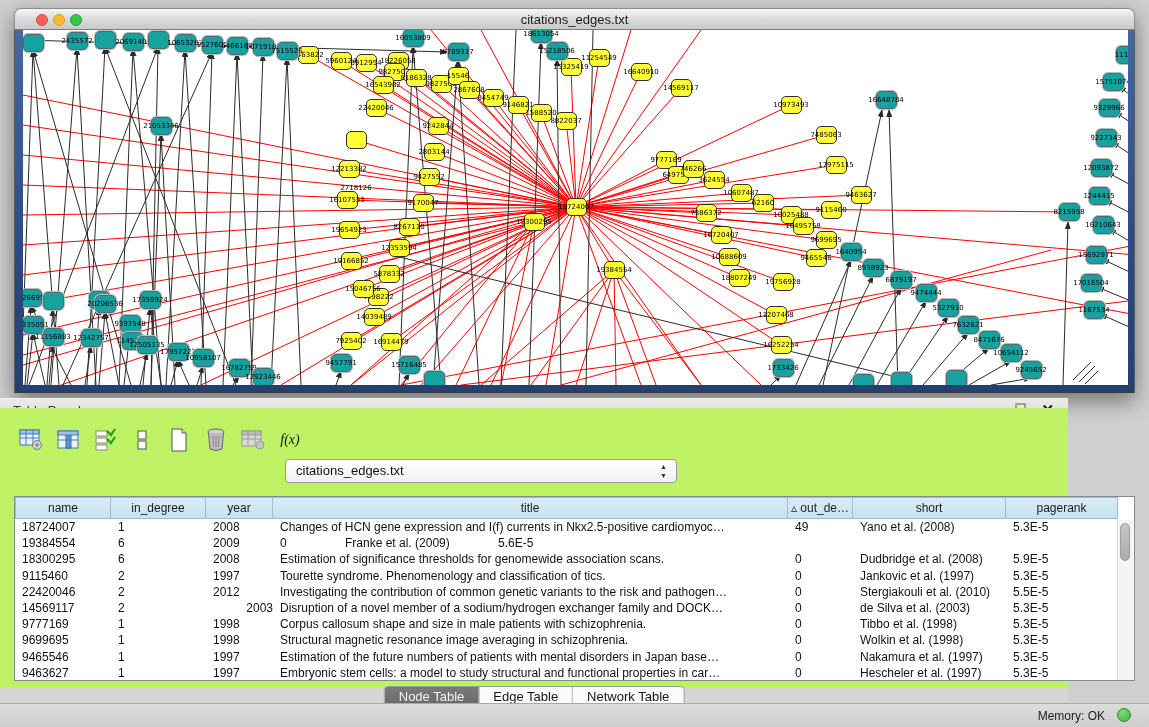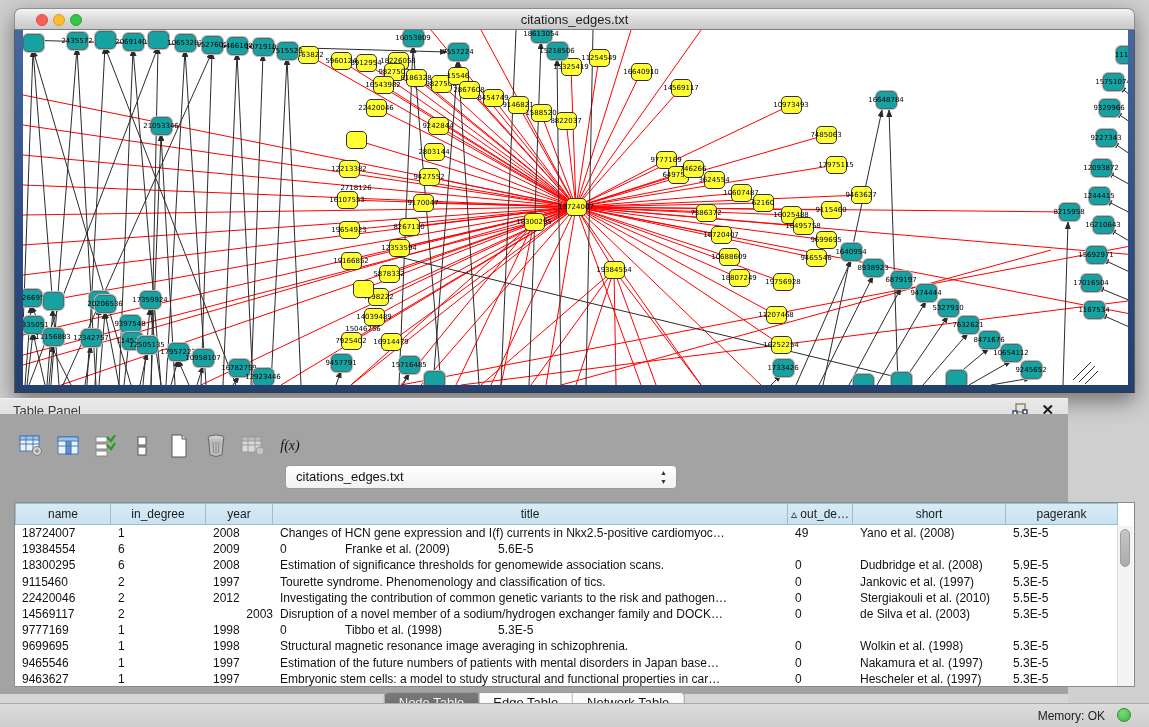--- a/index.html
+++ b/index.html
@@ -53,21 +53,21 @@
   
   .table-panel{position:absolute;left:0;top:398px;width:1068px;height:329px;background:#d6d6d6;}
   .tp-titlebar{
     position:absolute;left:0;top:0;width:100%;height:23px;
     background:linear-gradient(180deg,#e9e9e9,#dddddd);
     border-top:1px solid #f2f2f2;border-bottom:1px solid #c2c2c2;box-sizing:border-box;
   }
   .tp-title{position:absolute;left:13px;top:4px;font-size:13px;color:#3b3b3b;}
   .tp-float{position:absolute;right:40px;top:4px;width:16px;height:14px;}
   .tp-close{position:absolute;right:14px;top:2px;font-size:15px;font-weight:bold;color:#1a1a1a;cursor:default;}
-  .tp-body{position:absolute;left:0;top:16px;width:100%;height:280px;background:#a3a3a3;}
+  .tp-body{position:absolute;left:0;top:10px;width:100%;height:280px;background:#bef264;}
   
   .tp-toolbar{position:absolute;left:18px;top:16px;height:32px;display:flex;align-items:center;gap:11px;}
   .tb-icon{width:26px;height:26px;display:flex;align-items:center;justify-content:center;}
   .fx{font-size:14px;font-style:italic;color:#111;font-family:"Liberation Serif",serif;}
   .combo{
     position:absolute;left:285px;top:51px;width:392px;height:24px;
     background:linear-gradient(180deg,#ffffff,#f2f2f2);
     border:1px solid #9b9b9b;border-radius:4px;box-sizing:border-box;
     font-size:13px;color:#111;line-height:22px;padding-left:10px;
   }
@@ -384,21 +384,21 @@
         <div class="glabel" style="left: 366px; top: 244px;">5878332</div>
         <div class="gnode y" style="left: 344.5px; top: 258px;"></div>
         <div class="glabel" style="left: 355px; top: 267px;">4498222</div>
         <div class="gnode y" style="left: 340.5px; top: 278px;"></div>
         <div class="glabel" style="left: 351px; top: 287px;">14039489</div>
         <div class="gnode y" style="left: 357.5px; top: 303px;"></div>
         <div class="glabel" style="left: 368px; top: 312px;">16914479</div>
         <div class="gnode y" style="left: 317.5px; top: 302px;"></div>
         <div class="glabel" style="left: 328px; top: 311px;">7925402</div>
         <div class="gnode y" style="left: 329.5px; top: 250px;"></div>
-        <div class="glabel" style="left: 340px; top: 259px; margin-top: 40px;">15046756</div>
+        <div class="glabel" style="left: 340px; top: 259px;">15046756</div>
         <div class="gnode y" style="left: 317.5px; top: 222px;"></div>
         <div class="glabel" style="left: 328px; top: 231px;">19166852</div>
         <div class="gnode y" style="left: 315.5px; top: 191px;"></div>
         <div class="glabel" style="left: 326px; top: 200px;">19654923</div>
         <div class="gnode y" style="left: 565.5px; top: 19px;"></div>
         <div class="glabel" style="left: 576px; top: 28px;">11254549</div>
         <div class="gnode y" style="left: 607.5px; top: 33px;"></div>
         <div class="glabel" style="left: 618px; top: 42px;">16640910</div>
         <div class="gnode y" style="left: 647.5px; top: 49px;"></div>
         <div class="glabel" style="left: 658px; top: 58px;">14569117</div>
@@ -459,21 +459,21 @@
         <div class="glabel" style="left: 189px; top: 15px;">1527602</div>
         <div class="gnode t" style="left: 203.5px; top: 7px;"></div>
         <div class="glabel" style="left: 214px; top: 16px;">6466160</div>
         <div class="gnode t" style="left: 229.5px; top: 8px;"></div>
         <div class="glabel" style="left: 240px; top: 17px;">10719185</div>
         <div class="gnode t" style="left: 253.5px; top: 12px;"></div>
         <div class="glabel" style="left: 264px; top: 21px;">7515526</div>
         <div class="gnode t" style="left: 379.5px; top: -1px;"></div>
         <div class="glabel" style="left: 390px; top: 8px;">16053809</div>
         <div class="gnode t" style="left: 424.5px; top: 13px;"></div>
-        <div class="glabel" style="left: 435px; top: 22px;">7557224</div>
+        <div class="glabel" style="left: 435px; top: 22px;">8789317</div>
         <div class="gnode t" style="left: 507.5px; top: -5px;"></div>
         <div class="glabel" style="left: 518px; top: 4px;">18613054</div>
         <div class="gnode t" style="left: 523.5px; top: 12px;"></div>
         <div class="glabel" style="left: 534px; top: 21px;">15218506</div>
         <div class="gnode t" style="left: 127.5px; top: 87px;"></div>
         <div class="glabel" style="left: 138px; top: 96px;">21053346</div>
         <div class="gnode t" style="left: 852.5px; top: 61px;"></div>
         <div class="glabel" style="left: 863px; top: 70px;">16648784</div>
         <div class="gnode t" style="left: -2.5px; top: 259px;"></div>
         <div class="glabel" style="left: 8px; top: 268px;">25266950</div>
@@ -699,20 +699,21 @@
             <div class="dt-cell" style="width: 67px; text-align: right;">2003</div>
             <div class="dt-cell" style="width: 515px;">Disruption of a novel member of a sodium/hydrogen exchanger family and DOCK…</div>
             <div class="dt-cell" style="width: 65px;">0</div>
             <div class="dt-cell" style="width: 153px;">de Silva et al. (2003)</div>
             <div class="dt-cell" style="width: 112px;">5.3E-5</div>
           </div>
           <div class="dt-row">
             <div class="dt-cell" style="width: 96px;">9777169</div>
             <div class="dt-cell" style="width: 95px;">1</div>
             <div class="dt-cell" style="width: 67px;">1998</div>
+            <div class="dt-cell" style="width: 515px;">Corpus callosum shape and size in male patients with schizophrenia.</div>
             <div class="dt-cell" style="width: 65px;">0</div>
             <div class="dt-cell" style="width: 153px;">Tibbo et al. (1998)</div>
             <div class="dt-cell" style="width: 112px;">5.3E-5</div>
           </div>
           <div class="dt-row">
             <div class="dt-cell" style="width: 96px;">9699695</div>
             <div class="dt-cell" style="width: 95px;">1</div>
             <div class="dt-cell" style="width: 67px;">1998</div>
             <div class="dt-cell" style="width: 515px;">Structural magnetic resonance image averaging in schizophrenia.</div>
             <div class="dt-cell" style="width: 65px;">0</div>

